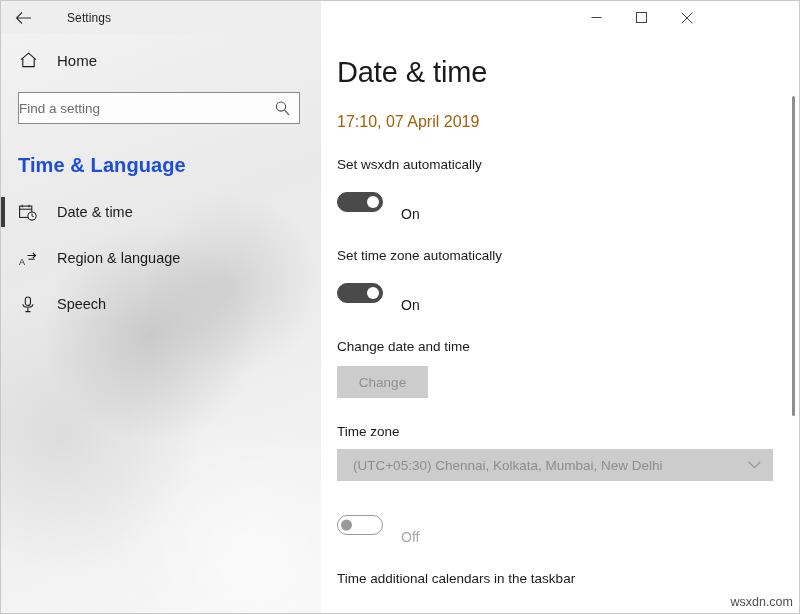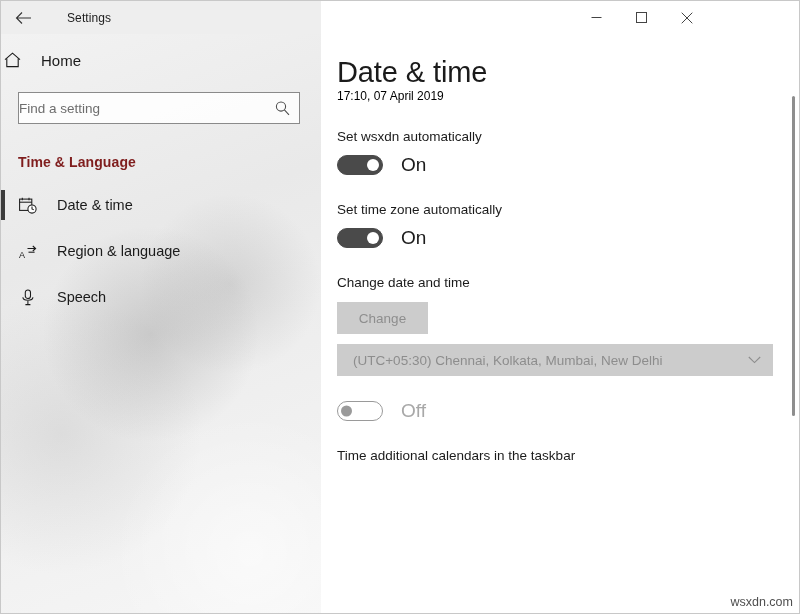--- a/index.html
+++ b/index.html
@@ -86,20 +86,21 @@
       linear-gradient(160deg, #f2f2f2 0%, #e9e9e9 35%, #efefef 65%, #f6f6f6 100%);
     pointer-events: none;
   }
   .sidebar-inner { position: relative; z-index: 2; }
 
   .home-row {
     display: flex;
     align-items: center;
     height: 40px;
     margin-top: 6px;
+    padding-left: 16px;
     cursor: default;
   }
   .home-icon {
     width: 22px; display: flex; justify-content: center;
   }
   .home-label {
     font-size: 15px;
     color: #1b1b1b;
     margin-left: 18px;
   }
@@ -127,23 +128,23 @@
   }
   .searchbox input::placeholder { color: #6d6d6d; opacity: 1; }
   .search-icon {
     position: absolute;
     right: 9px; top: 50%;
     transform: translateY(-50%);
     display: flex;
   }
 
   .sidebar-heading {
-    font-size: 14px;
+    font-size: 20px;
     font-weight: bold;
-    color: #7f1d1d;
+    color: #1d4ed8;
     margin: 30px 0 0 17px;
     letter-spacing: .1px;
   }
 
   .nav-list { margin-top: 12px; }
   .nav-item {
     position: relative;
     display: flex;
     align-items: center;
     height: 46px;
@@ -187,22 +188,23 @@
     margin-top: 22px;
     letter-spacing: -.1px;
   }
   .section-title {
     font-size: 16.5px;
     font-weight: bold;
     color: #171717;
     margin-top: 26px;
   }
   .current-datetime {
-    font-size: 12px;
-    color: #000000;
+    font-size: 16px;
+    color: #a16207;
+    margin-top: 24px;
   }
 
   .field-label {
     font-size: 13.5px;
     color: #1b1b1b;
     margin-top: 26px;
   }
   .field-label.disabled { color: #a0a0a0; }
 
   .toggle-row {
@@ -235,23 +237,24 @@
   }
   .toggle.off .knob {
     position: absolute;
     left: 3px; top: 50%;
     transform: translateY(-50%);
     width: 11px; height: 11px;
     border-radius: 50%;
     background: #9a9a9a;
   }
   .toggle-state {
-    font-size: 19px;
+    font-size: 14px;
     color: #1b1b1b;
     margin-left: 18px;
+    margin-top: 24px;
   }
   .toggle-state.disabled { color: #a8a8a8; }
 
   .change-btn {
     margin-top: 12px;
     width: 91px; height: 32px;
     background: #cccccc;
     border: none;
     font-family: "Liberation Sans", sans-serif;
     font-size: 13.5px;
@@ -442,20 +445,21 @@
       <div class="toggle-row">
         <div class="toggle on">
           <span class="knob"></span>
         </div>
         <span class="toggle-state">On</span>
       </div>
 
       <div class="field-label">Change date and time</div>
       <button class="change-btn">Change</button>
 
+      <div class="field-label">Time zone</div>
       <div class="dropdown">
         <span class="dropdown-value">(UTC+05:30) Chennai, Kolkata, Mumbai, New Delhi</span>
         <span class="dropdown-chevron">
           <svg width="13" height="8" viewBox="0 0 13 8">
             <path d="M0.8 1 L6.5 6.6 L12.2 1" fill="none" stroke="#8d8d8d" stroke-width="1.1"></path>
           </svg>
         </span>
       </div>
 
       <div class="spacer-lg"></div>

